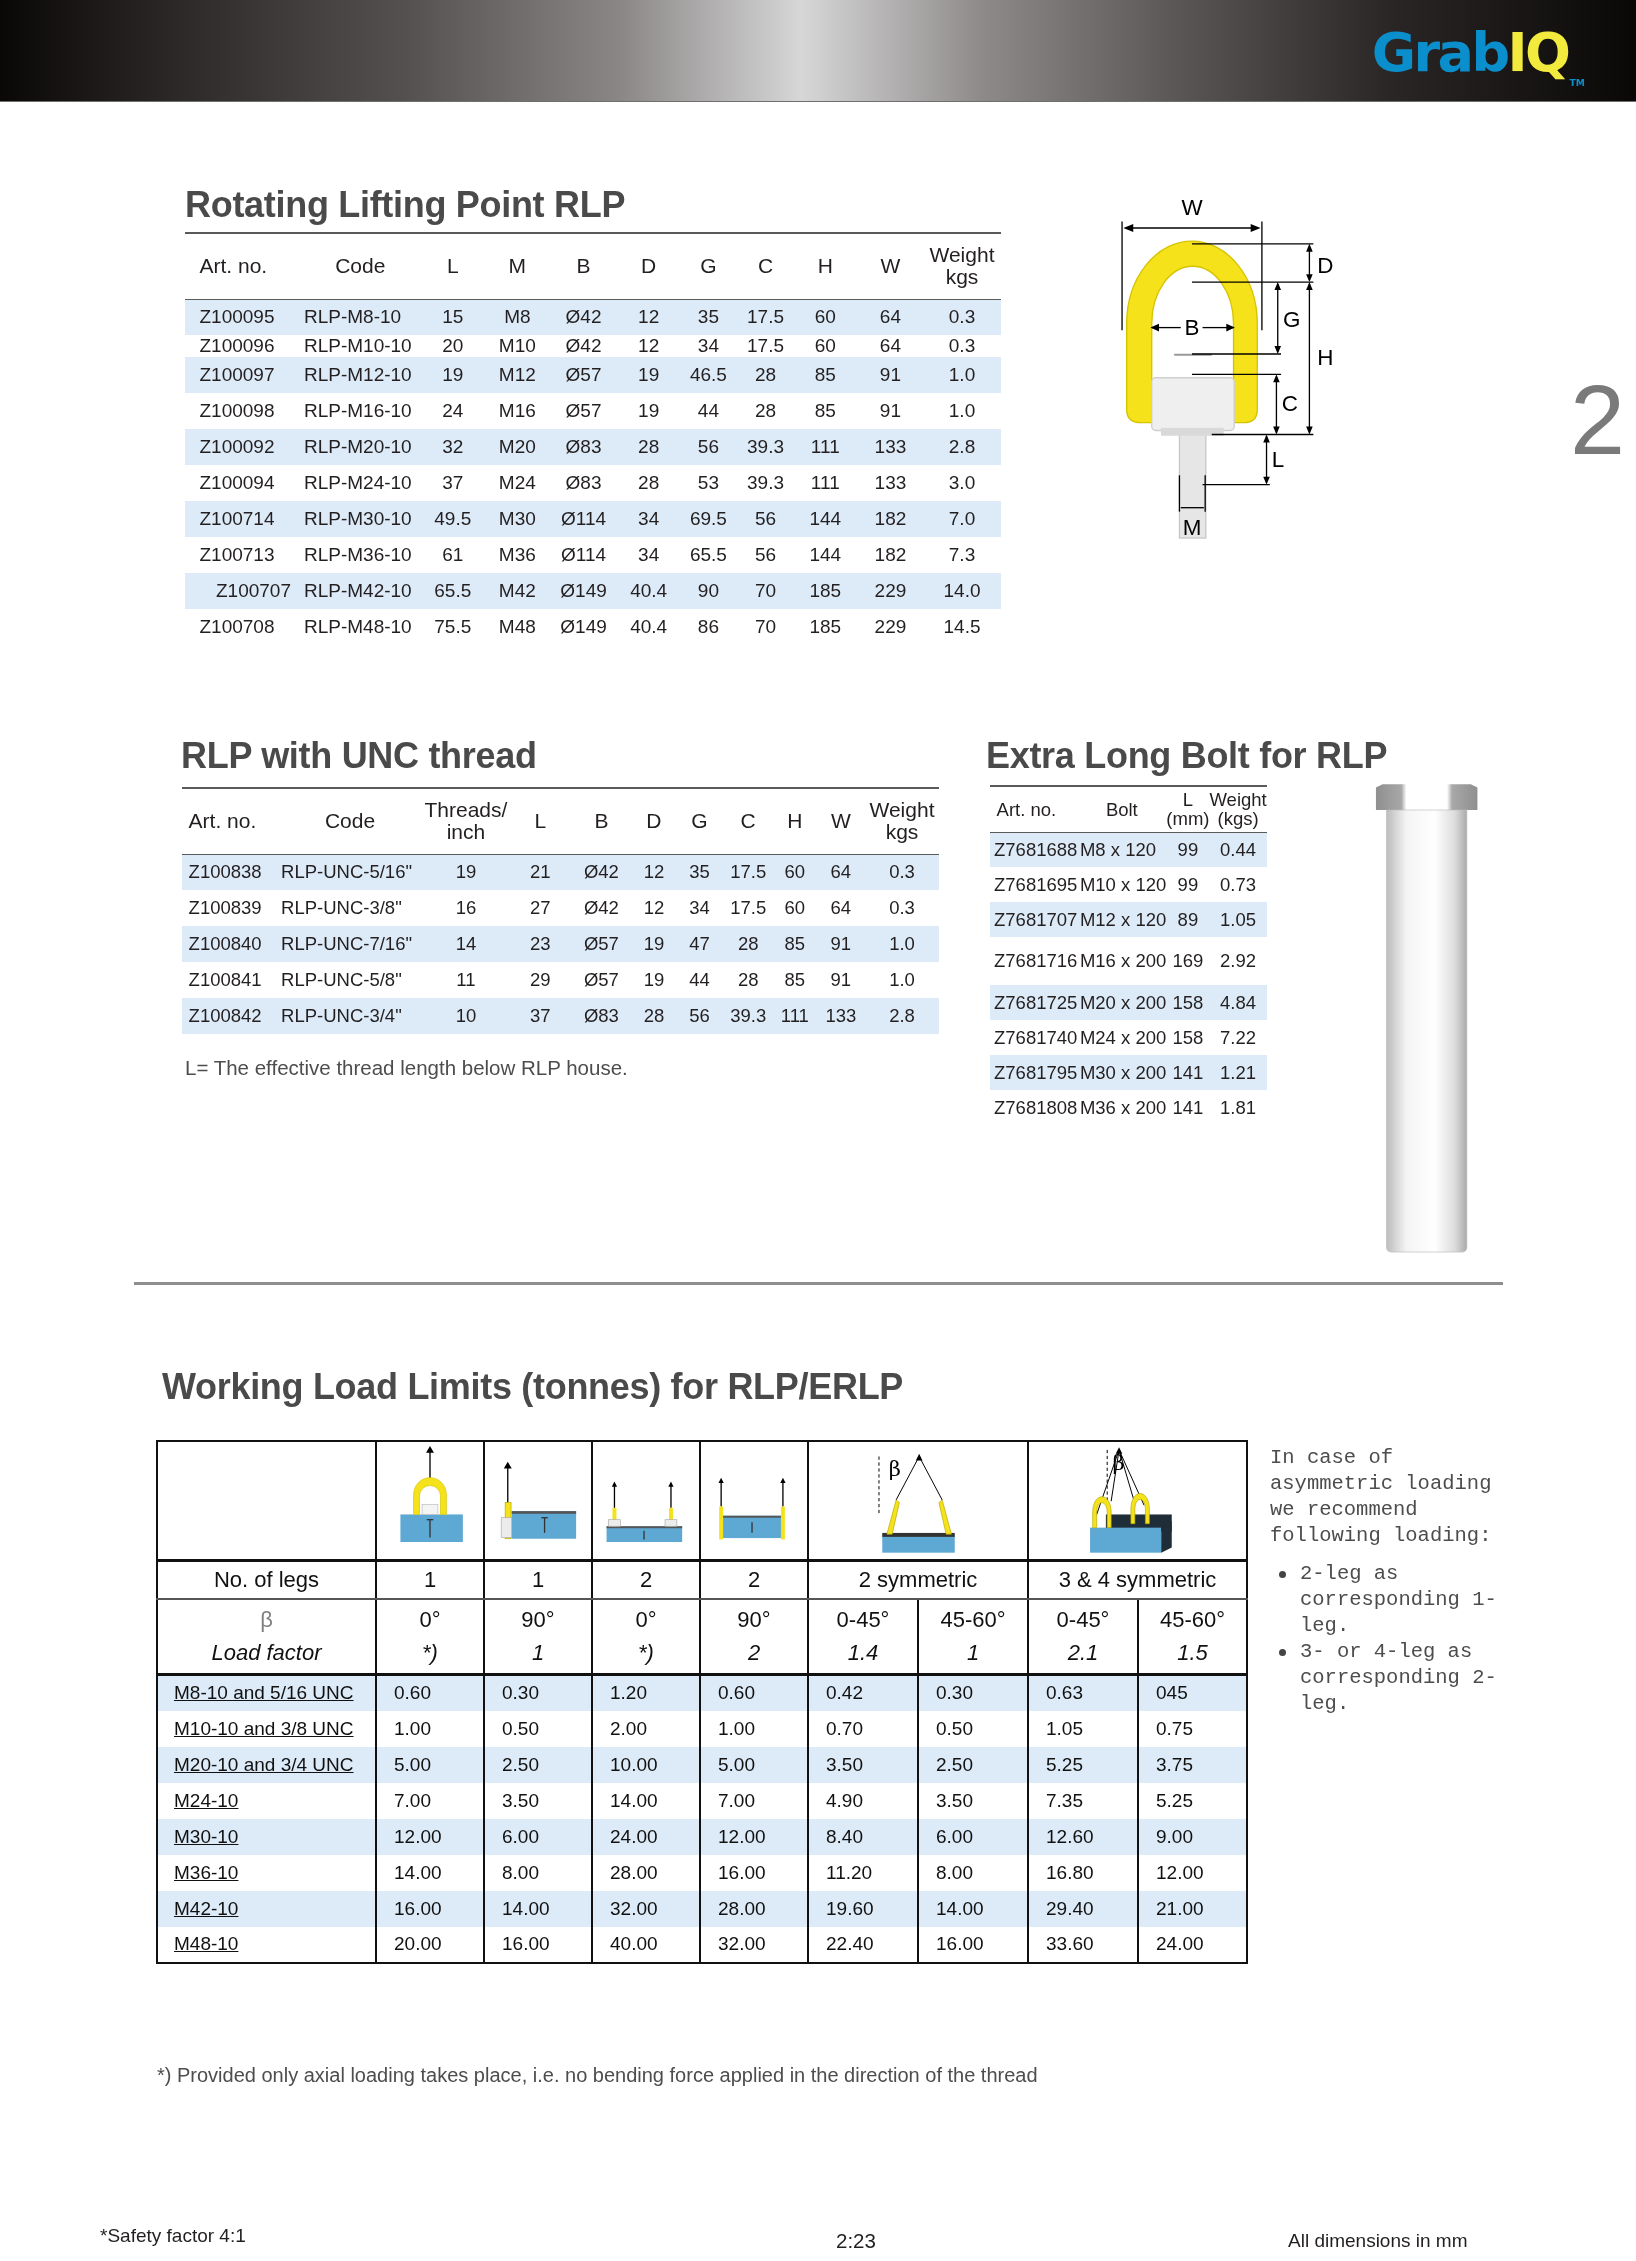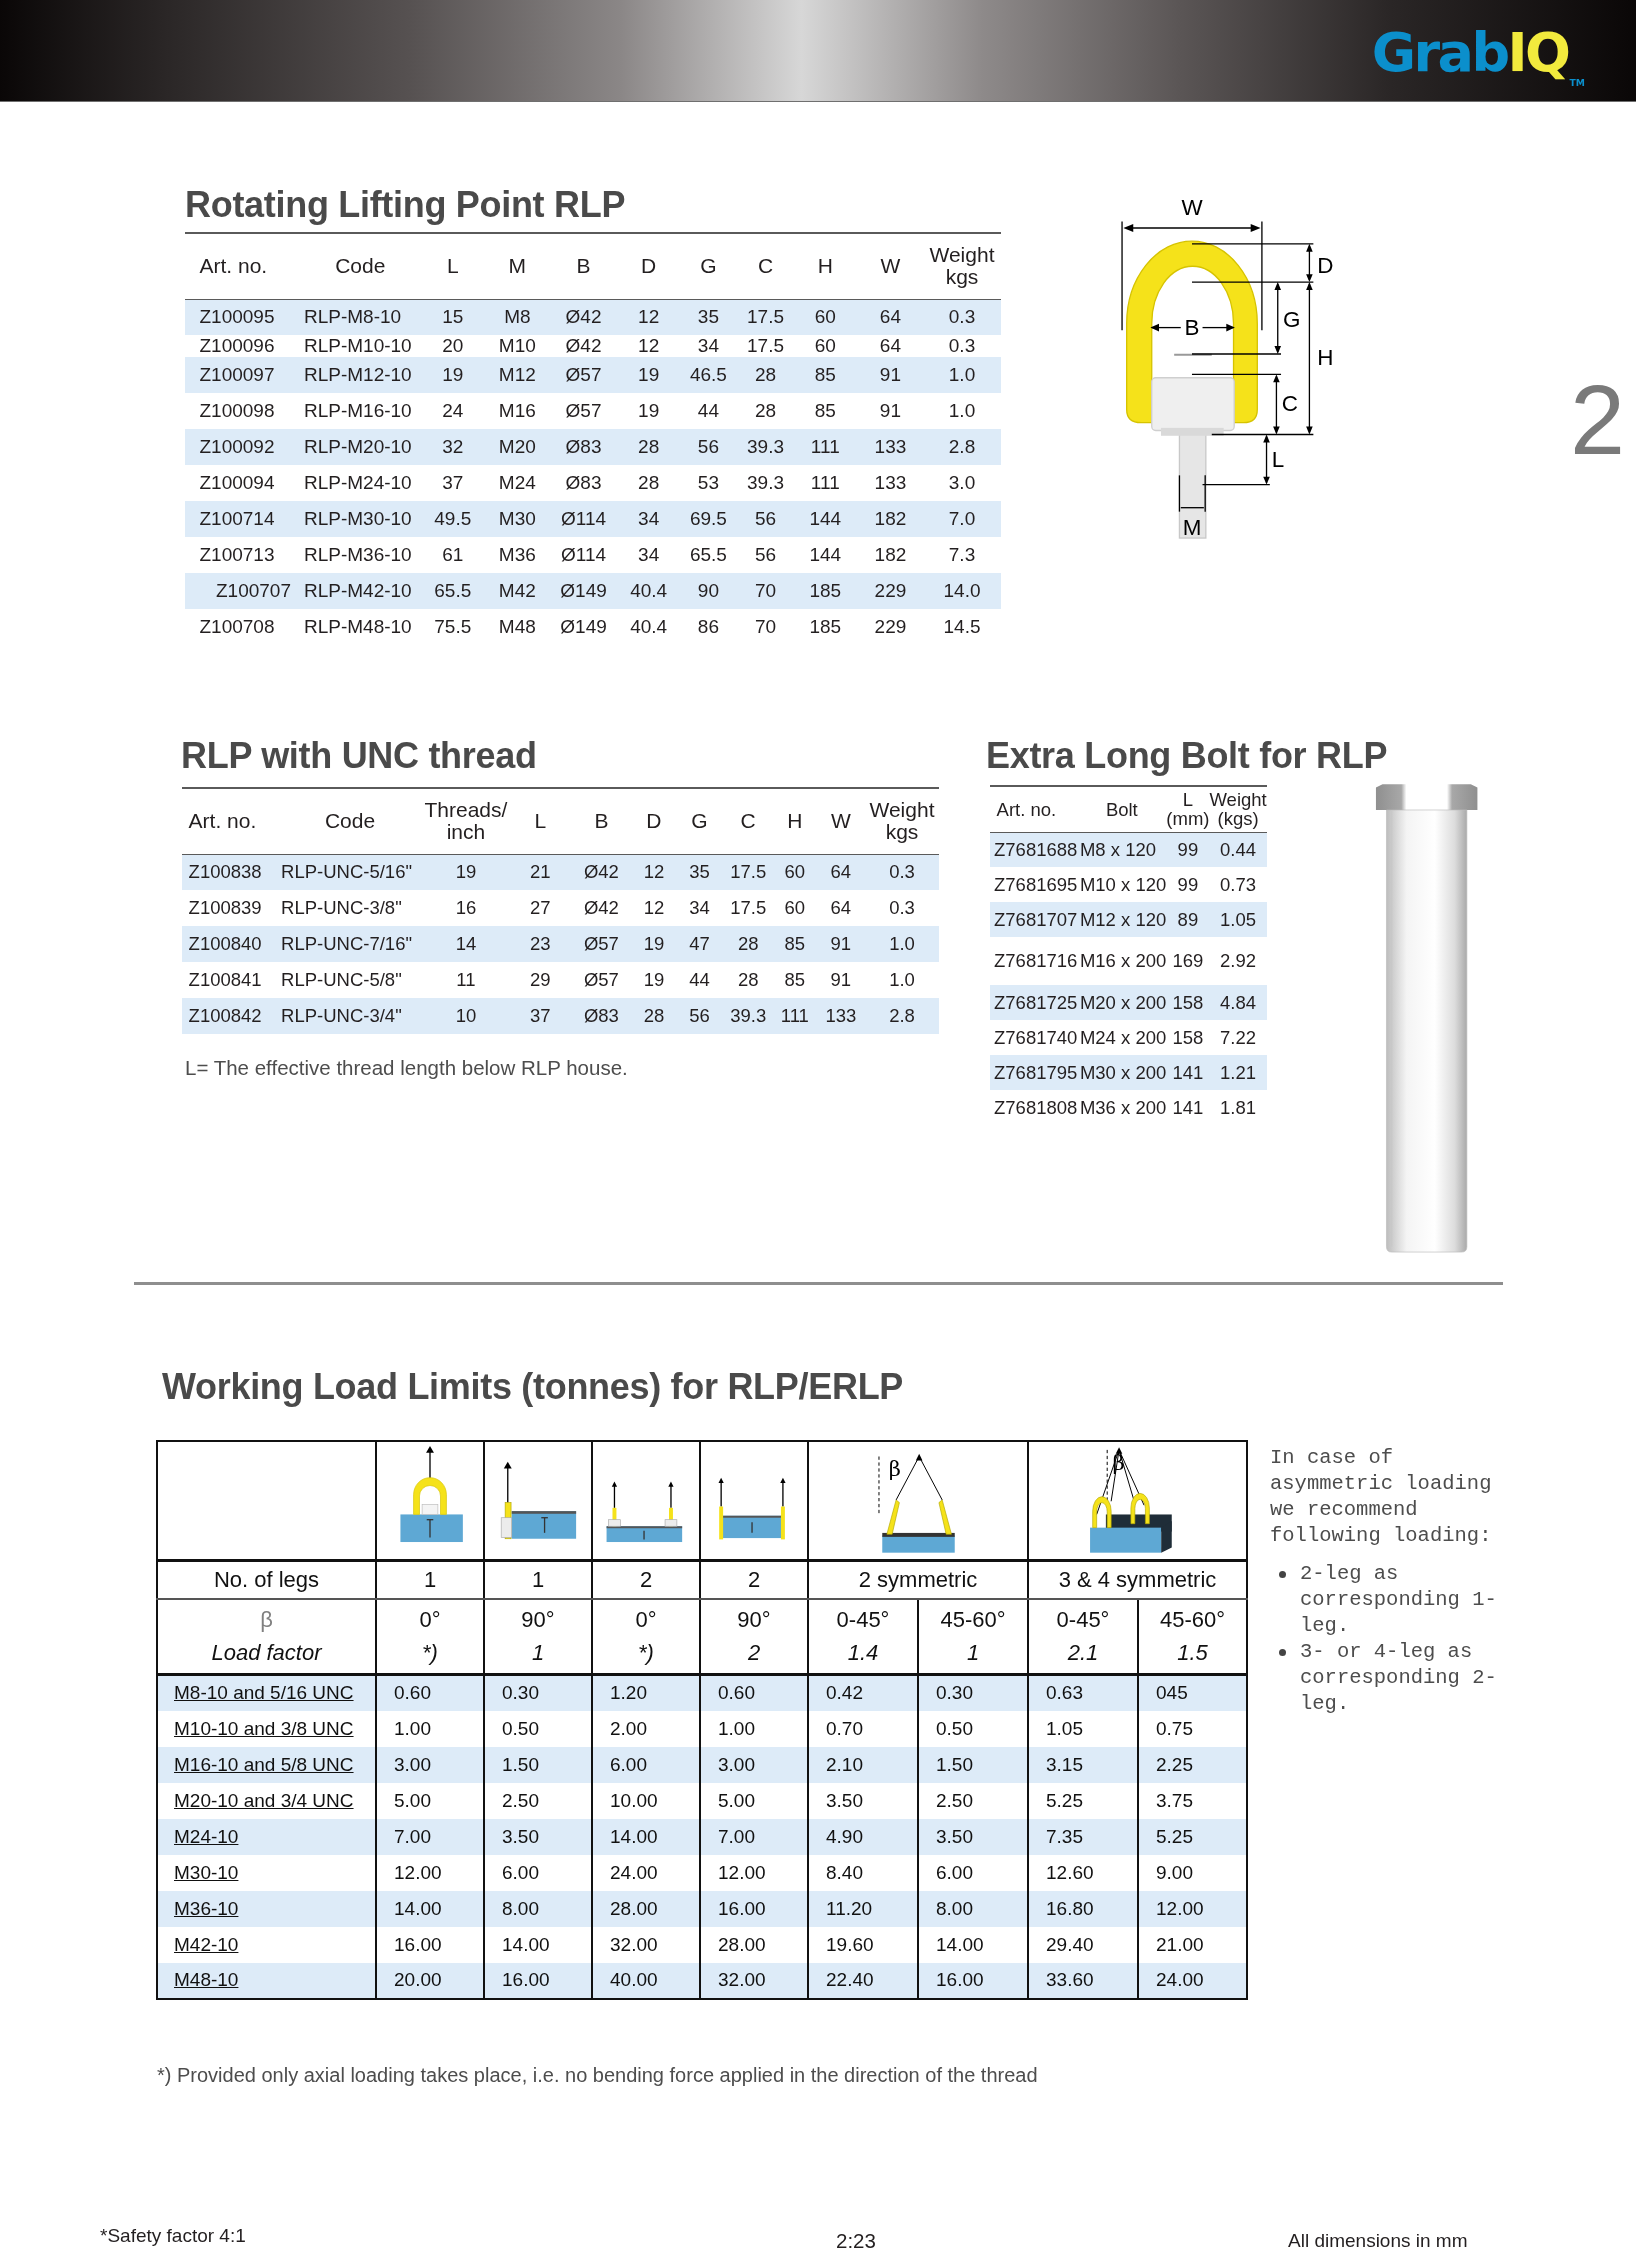--- a/index.html
+++ b/index.html
@@ -603,31 +603,20 @@
         <td>1.00</td>
         <td>0.50</td>
         <td>2.00</td>
         <td>1.00</td>
         <td>0.70</td>
         <td>0.50</td>
         <td>1.05</td>
         <td>0.75</td>
       </tr>
       <tr>
-        <td>M16-10 and 5/8 UNC</td>
-        <td>3.00</td>
-        <td>1.50</td>
-        <td>6.00</td>
-        <td>3.00</td>
-        <td>2.10</td>
-        <td>1.50</td>
-        <td>3.15</td>
-        <td>2.25</td>
-      </tr>
-      <tr>
         <td>M20-10 and 3/4 UNC</td>
         <td>5.00</td>
         <td>2.50</td>
         <td>10.00</td>
         <td>5.00</td>
         <td>3.50</td>
         <td>2.50</td>
         <td>5.25</td>
         <td>3.75</td>
       </tr>

